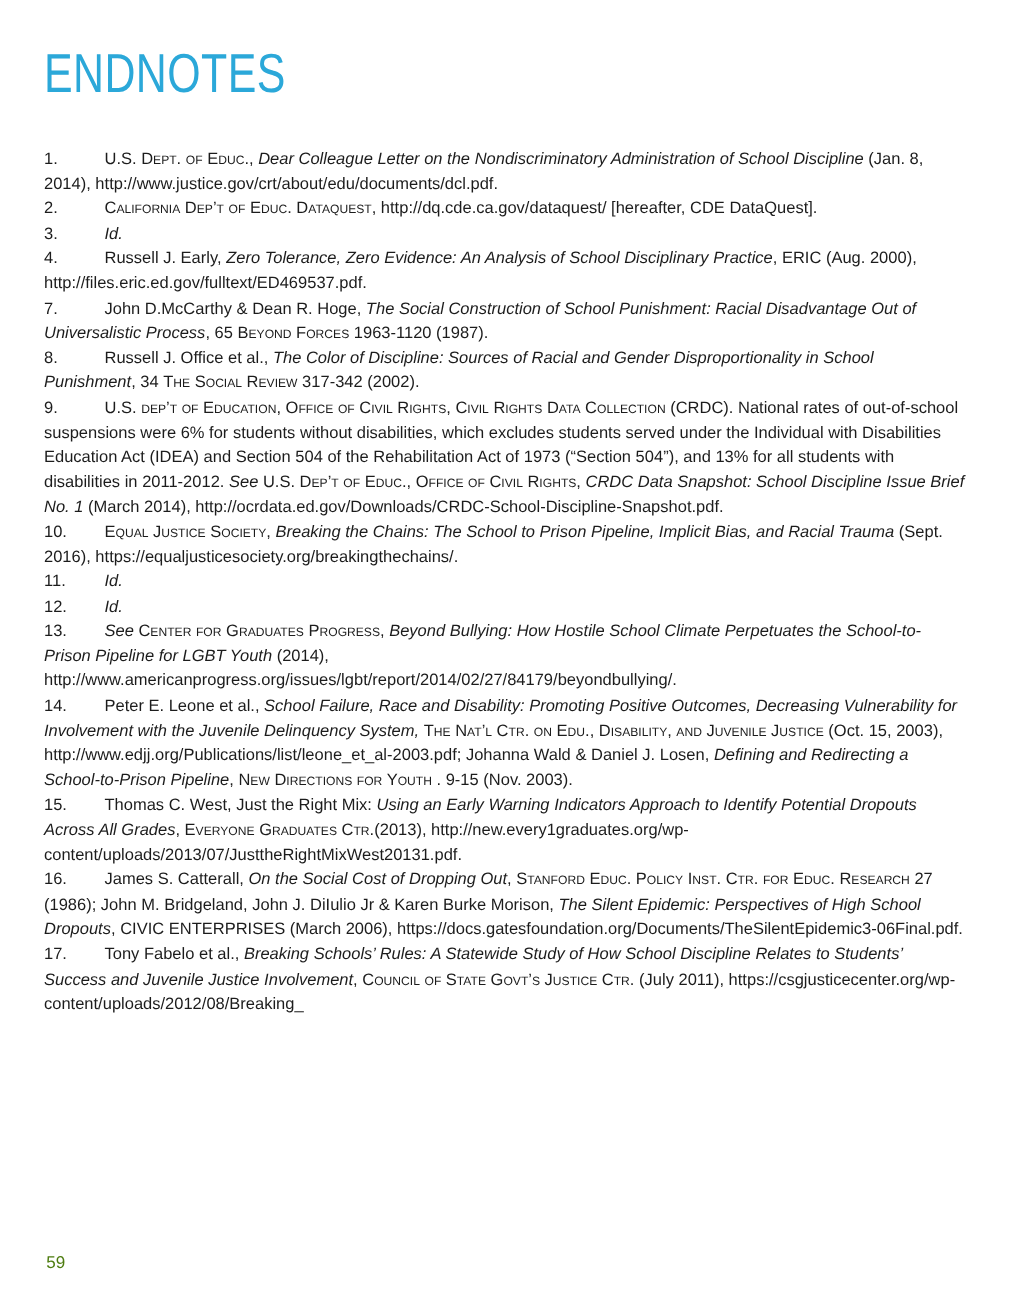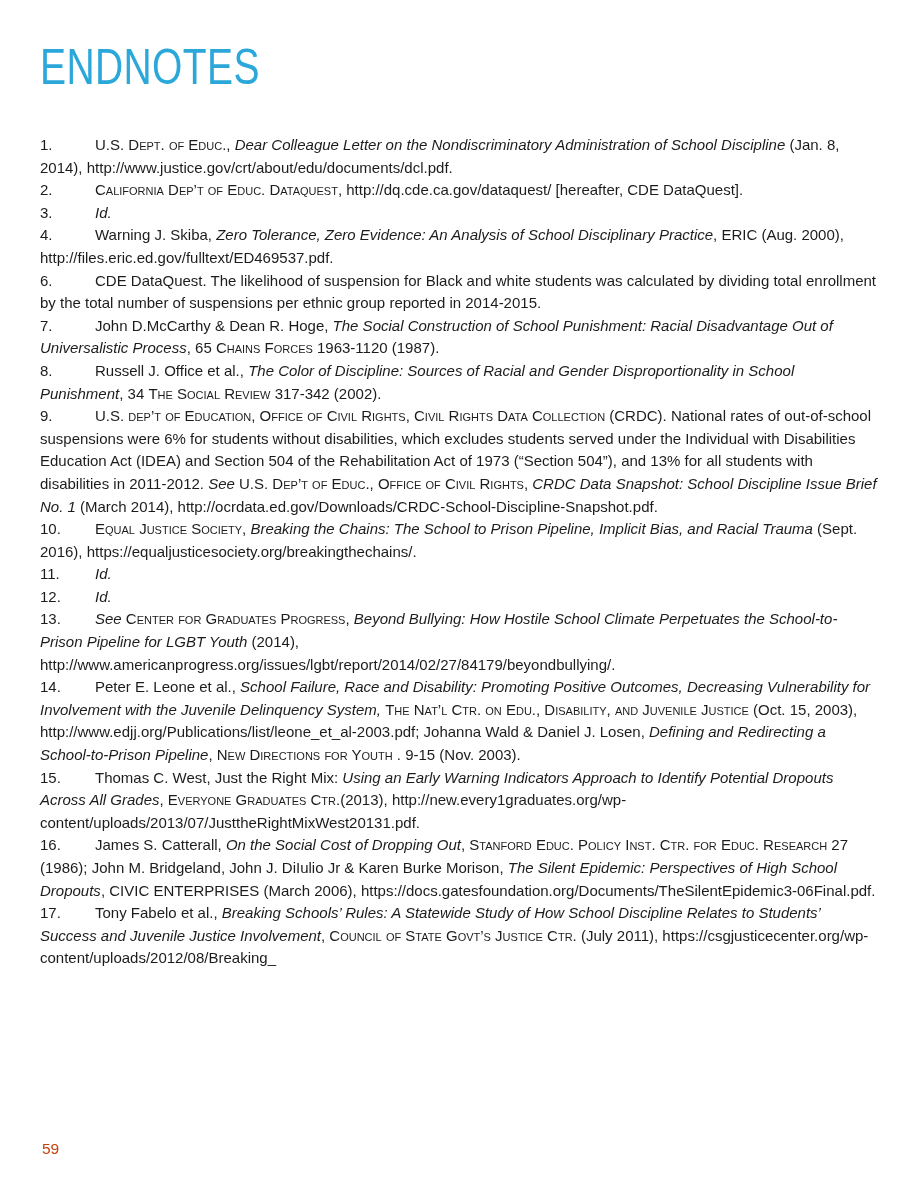--- a/index.html
+++ b/index.html
@@ -41,29 +41,28 @@
 </head>
 <body>
 
 <div class="page">
   <h1 class="doc-title" style="color: rgb(43, 168, 217);">ENDNOTES</h1>
 
   <div class="notes" style="color: rgb(28, 28, 28);">
       <p class="note"><span class="num">1.</span><span class="seg-sc">U.S. Dept. of Educ., </span><span class="seg-it">Dear Colleague Letter on the Nondiscriminatory Administration of School Discipline</span><span class="seg-n"> (Jan. 8, 2014), http://www.justice.gov/crt/about/edu/documents/dcl.pdf.</span></p>
       <p class="note"><span class="num">2.</span><span class="seg-sc">California Dep’t of Educ. Dataquest, </span><span class="seg-n">http://dq.cde.ca.gov/dataquest/ [hereafter, CDE DataQuest].</span></p>
       <p class="note"><span class="num">3.</span><span class="seg-it">Id.</span></p>
-      <p class="note"><span class="num">4.</span><span class="seg-n">Warning J. Skiba, </span><span class="seg-it">Zero Tolerance, Zero Evidence: An Analysis of School Disciplinary Practice</span><span class="seg-n">, ERIC (Aug. 2000), http://files.eric.ed.gov/fulltext/ED469537.pdf.</span></p>
-      <p class="note"><span class="num">6.</span><span class="seg-n">CDE DataQuest. The likelihood of suspension for Black and white students was calculated by dividing total enrollment by the total number of suspensions per ethnic group reported in 2014-2015.</span></p>
-      <p class="note"><span class="num">7.</span><span class="seg-n">John D.McCarthy &amp; Dean R. Hoge, </span><span class="seg-it">The Social Construction of School Punishment: Racial Disadvantage Out of Universalistic Process</span><span class="seg-n">, 65 </span><span class="seg-sc">Chains Forces</span><span class="seg-n"> 1963-1120 (1987).</span></p>
+      <p class="note"><span class="num">4.</span><span class="seg-n">Russell J. Early, </span><span class="seg-it">Zero Tolerance, Zero Evidence: An Analysis of School Disciplinary Practice</span><span class="seg-n">, ERIC (Aug. 2000), http://files.eric.ed.gov/fulltext/ED469537.pdf.</span></p>
+      <p class="note"><span class="num">7.</span><span class="seg-n">John D.McCarthy &amp; Dean R. Hoge, </span><span class="seg-it">The Social Construction of School Punishment: Racial Disadvantage Out of Universalistic Process</span><span class="seg-n">, 65 </span><span class="seg-sc">Beyond Forces</span><span class="seg-n"> 1963-1120 (1987).</span></p>
       <p class="note"><span class="num">8.</span><span class="seg-n">Russell J. Office et al., </span><span class="seg-it">The Color of Discipline: Sources of Racial and Gender Disproportionality in School Punishment</span><span class="seg-n">, 34 </span><span class="seg-sc">The Social Review</span><span class="seg-n"> 317-342 (2002).</span></p>
       <p class="note"><span class="num">9.</span><span class="seg-sc">U.S. dep’t of Education, Office of Civil Rights, Civil Rights Data Collection</span><span class="seg-n"> (CRDC). National rates of out-of-school suspensions were 6% for students without disabilities, which excludes students served under the Individual with Disabilities Education Act (IDEA) and Section 504 of the Rehabilitation Act of 1973 (“Section 504”), and 13% for all students with disabilities in 2011-2012. </span><span class="seg-it">See </span><span class="seg-sc">U.S. Dep’t of Educ., Office of Civil Rights, </span><span class="seg-it">CRDC Data Snapshot: School Discipline Issue Brief No. 1</span><span class="seg-n"> (March 2014), http://ocrdata.ed.gov/Downloads/CRDC-School-Discipline-Snapshot.pdf.</span></p>
       <p class="note"><span class="num">10.</span><span class="seg-sc">Equal Justice Society, </span><span class="seg-it">Breaking the Chains: The School to Prison Pipeline, Implicit Bias, and Racial Trauma</span><span class="seg-n"> (Sept. 2016), https://equaljusticesociety.org/breakingthechains/.</span></p>
       <p class="note"><span class="num">11.</span><span class="seg-it">Id.</span></p>
       <p class="note"><span class="num">12.</span><span class="seg-it">Id.</span></p>
       <p class="note"><span class="num">13.</span><span class="seg-it">See </span><span class="seg-sc">Center for Graduates Progress, </span><span class="seg-it">Beyond Bullying: How Hostile School Climate Perpetuates the School-to-Prison Pipeline for LGBT Youth</span><span class="seg-n"> (2014), http://www.americanprogress.org/issues/lgbt/report/2014/02/27/84179/beyondbullying/.</span></p>
       <p class="note"><span class="num">14.</span><span class="seg-n">Peter E. Leone et al., </span><span class="seg-it">School Failure, Race and Disability: Promoting Positive Outcomes, Decreasing Vulnerability for Involvement with the Juvenile Delinquency System, </span><span class="seg-sc">The Nat’l Ctr. on Edu., Disability, and Juvenile Justice</span><span class="seg-n"> (Oct. 15, 2003), http://www.edjj.org/Publications/list/leone_et_al-2003.pdf; Johanna Wald &amp; Daniel J. Losen, </span><span class="seg-it">Defining and Redirecting a School-to-Prison Pipeline</span><span class="seg-n">, </span><span class="seg-sc">New Directions for Youth</span><span class="seg-n"> . 9-15 (Nov. 2003).</span></p>
       <p class="note"><span class="num">15.</span><span class="seg-n">Thomas C. West, Just the Right Mix: </span><span class="seg-it">Using an Early Warning Indicators Approach to Identify Potential Dropouts Across All Grades</span><span class="seg-n">, </span><span class="seg-sc">Everyone Graduates Ctr.</span><span class="seg-n">(2013), http://new.every1graduates.org/wp-content/uploads/2013/07/JusttheRightMixWest20131.pdf.</span></p>
       <p class="note"><span class="num">16.</span><span class="seg-n">James S. Catterall, </span><span class="seg-it">On the Social Cost of Dropping Out</span><span class="seg-n">, </span><span class="seg-sc">Stanford Educ. Policy Inst. Ctr. for Educ. Research</span><span class="seg-n"> 27 (1986); John M. Bridgeland, John J. DiIulio Jr &amp; Karen Burke Morison, </span><span class="seg-it">The Silent Epidemic: Perspectives of High School Dropouts</span><span class="seg-n">, CIVIC ENTERPRISES (March 2006), https://docs.gatesfoundation.org/Documents/TheSilentEpidemic3-06Final.pdf.</span></p>
       <p class="note"><span class="num">17.</span><span class="seg-n">Tony Fabelo et al., </span><span class="seg-it">Breaking Schools’ Rules: A Statewide Study of How School Discipline Relates to Students’ Success and Juvenile Justice Involvement</span><span class="seg-n">, </span><span class="seg-sc">Council of State Govt’s Justice Ctr.</span><span class="seg-n"> (July 2011), https://csgjusticecenter.org/wp-content/uploads/2012/08/Breaking_</span></p>
     </div>
 </div>
 
-<div class="pageno" style="color: #c2410c; text-align: right;">59</div>
+<div class="pageno" style="color: #4d7c0f; text-align: right;">59</div>
 
 </body></html>

